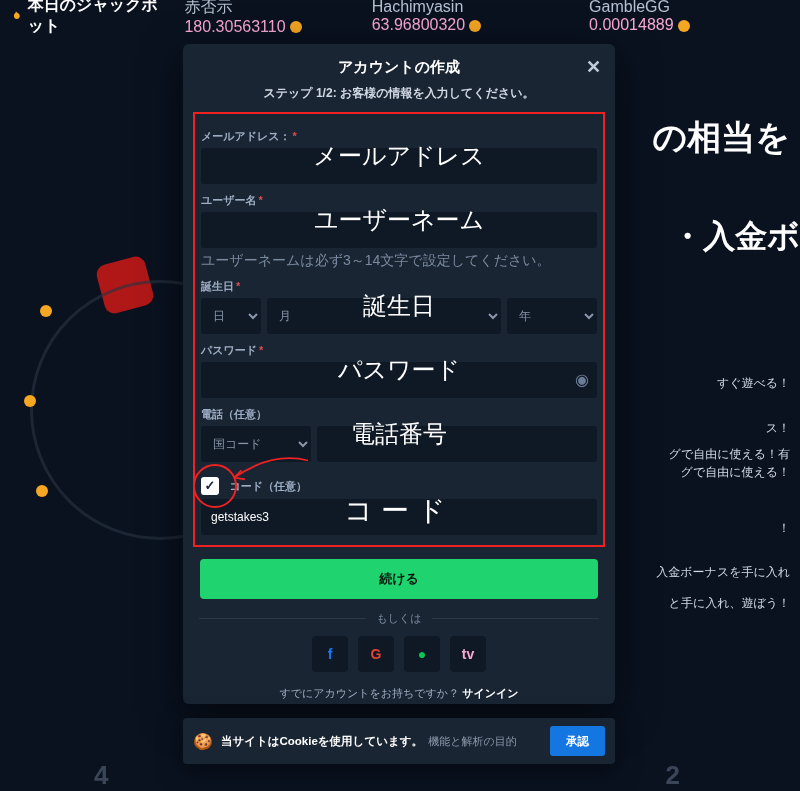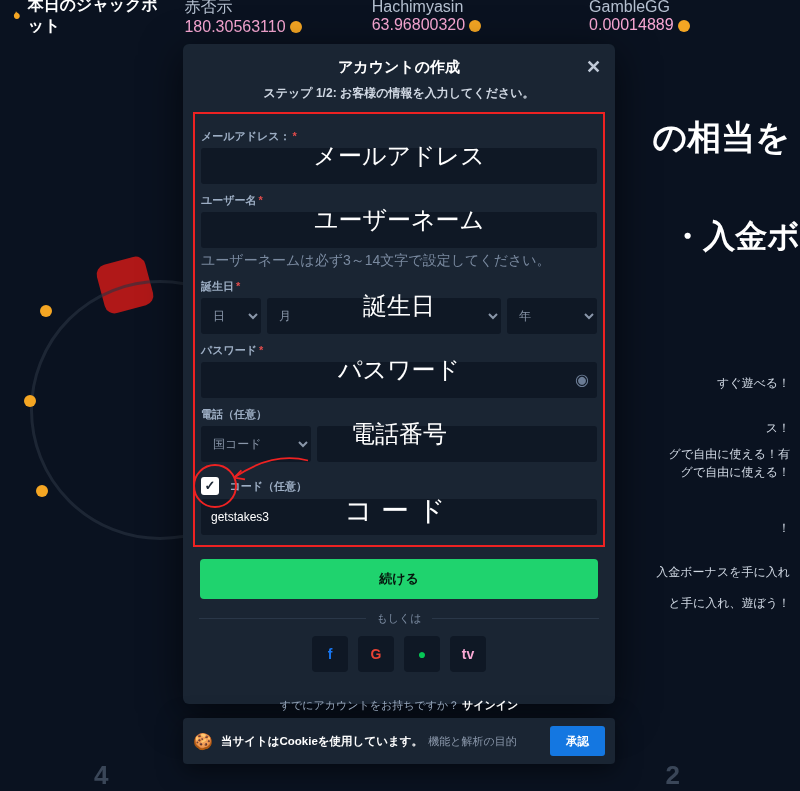--- a/index.html
+++ b/index.html
@@ -67,21 +67,21 @@
     .arrow-anno { position: absolute; width: 90px; height: 40px; left: 26px; top: -22px; pointer-events: none; }
     .continue-btn {
       display: block; width: 92%; height: 40px; margin: 12px auto 0;
       background: #1fd36e; color: #05140c; border: 0; border-radius: 4px;
       font-size: 13px; font-weight: 700; cursor: pointer;
     }
     .or-row { text-align: center; margin-top: 12px; font-size: 11px; color: #7a8aa0; display: flex; align-items: center; gap: 10px; padding: 0 16px; }
     .or-line { height: 1px; background: #2a3748; flex: 1; }
     .social-row { display: flex; justify-content: center; gap: 10px; margin-top: 10px; }
     .social-btn { width: 36px; height: 36px; background: #0f1825; border-radius: 4px; display: flex; align-items: center; justify-content: center; font-size: 14px; font-weight: 700; cursor: pointer; }
-    .signin-row { text-align: center; margin-top: 26px; font-size: 11px; color: #9daec4; font-family: Liberation Serif, serif; }
+    .signin-row { text-align: center; margin-top: 14px; font-size: 11px; color: #9daec4; }
     .signin-link { color: #fff; font-weight: 700; cursor: pointer; }
     .cookie-bar {
       position: absolute; left: 183px; top: 718px;
       width: 432px; height: 46px; background: #1a2533; border-radius: 4px;
       display: flex; align-items: center; padding: 0 10px; gap: 8px;
       box-shadow: 0 6px 24px rgba(0,0,0,0.5);
     }
     .cookie-icon { font-size: 16px; }
     .cookie-text { font-size: 11.5px; color: #fff; font-weight: 700; }
     .cookie-sub { font-size: 11px; color: #8a97aa; margin-left: 2px; font-weight: 400; }

